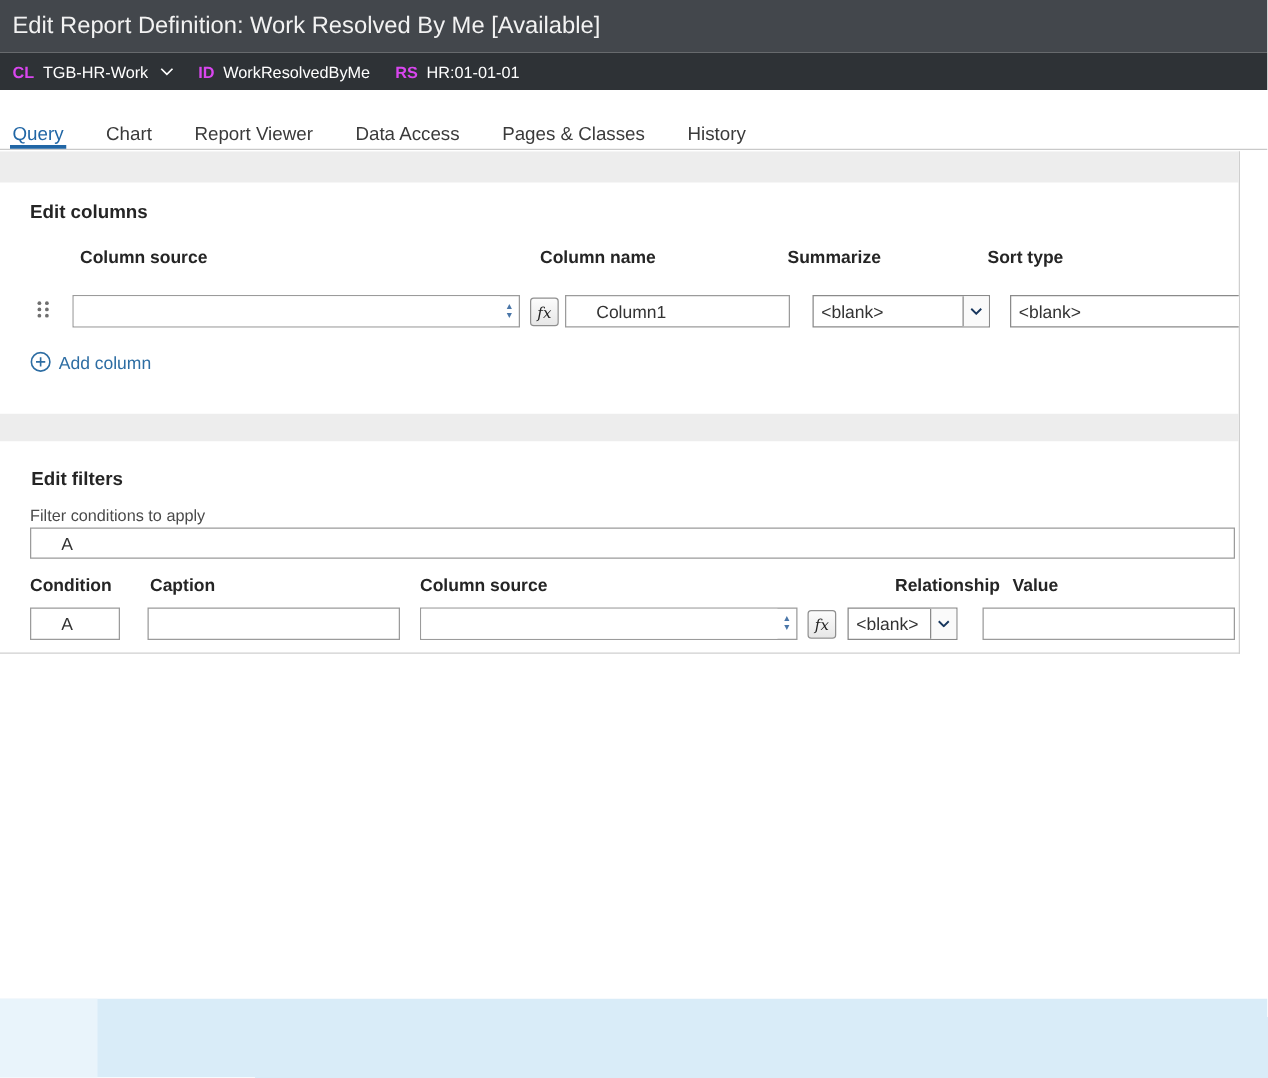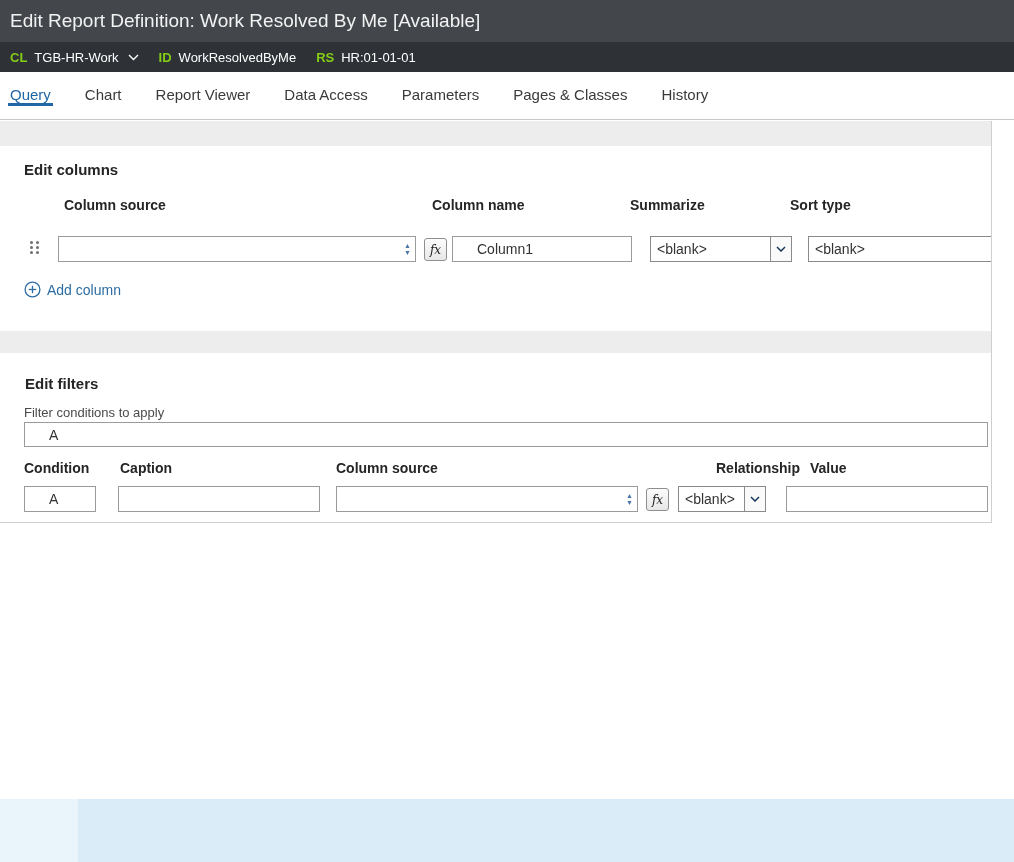--- a/index.html
+++ b/index.html
@@ -7,26 +7,26 @@
     font-family:"Liberation Sans", sans-serif; position:relative; overflow:hidden; }
 
   
   .titlebar { position:absolute; top:0; left:0; width:1014px; height:42px;
     background:#43474c; color:#f2f2f2; display:flex; align-items:center;
     padding:0 10px; font-size:19px; font-weight:400; }
   .metabar { position:absolute; top:42px; left:0; width:1014px; height:30px;
     background:#2e3236; display:flex; align-items:center; padding:0 10px;
     font-size:13px; color:#ffffff; }
   .metabar .grp { display:flex; align-items:center; gap:7px; margin-right:20px; }
-  .metabar .k { color:#84cc16; font-weight:bold; }
+  .metabar .k { color:#d946ef; font-weight:bold; }
   .metabar .chev { display:flex; align-items:center; margin-left:2px; cursor:pointer; }
 
   
   .tabs { position:absolute; top:72px; left:0; width:1014px; height:48px;
-    background:#ffffff; display:flex; align-items:center; gap:30px;
+    background:#ffffff; display:flex; align-items:flex-end; gap:30px;
     padding-left:8px; border-bottom:1px solid #c9c9c9; }
   .tab { display:flex; align-items:center; font-size:15px; color:#3a3a3a;
     cursor:pointer; border-bottom:3px solid transparent; padding:0 2px; }
   .tab.active { color:#2166a5; border-bottom-color:#2166a5; }
 
   
   .content { position:absolute; top:121px; left:0; width:992px; height:402px;
     background:#ffffff; border-right:1px solid #cfcfcf; border-bottom:1px solid #cfcfcf;
     overflow:hidden; }
   .strip { position:absolute; left:0; width:992px; background:#ededed; }
@@ -103,21 +103,20 @@
     <span class="k">RS</span>
     <span>HR:01-01-01</span>
   </span>
 </div>
 
 <div class="tabs">
   <div class="tab active">Query</div>
   <div class="tab">Chart</div>
   <div class="tab">Report Viewer</div>
   <div class="tab">Data Access</div>
-  <div class="tab">Parameters</div>
   <div class="tab">Pages &amp; Classes</div>
   <div class="tab">History</div>
 </div>
 
 <div class="content">
 
   <div class="strip strip1"></div>
 
   <div class="h-section" style="left:24px; top:40px;">Edit columns</div>
 

